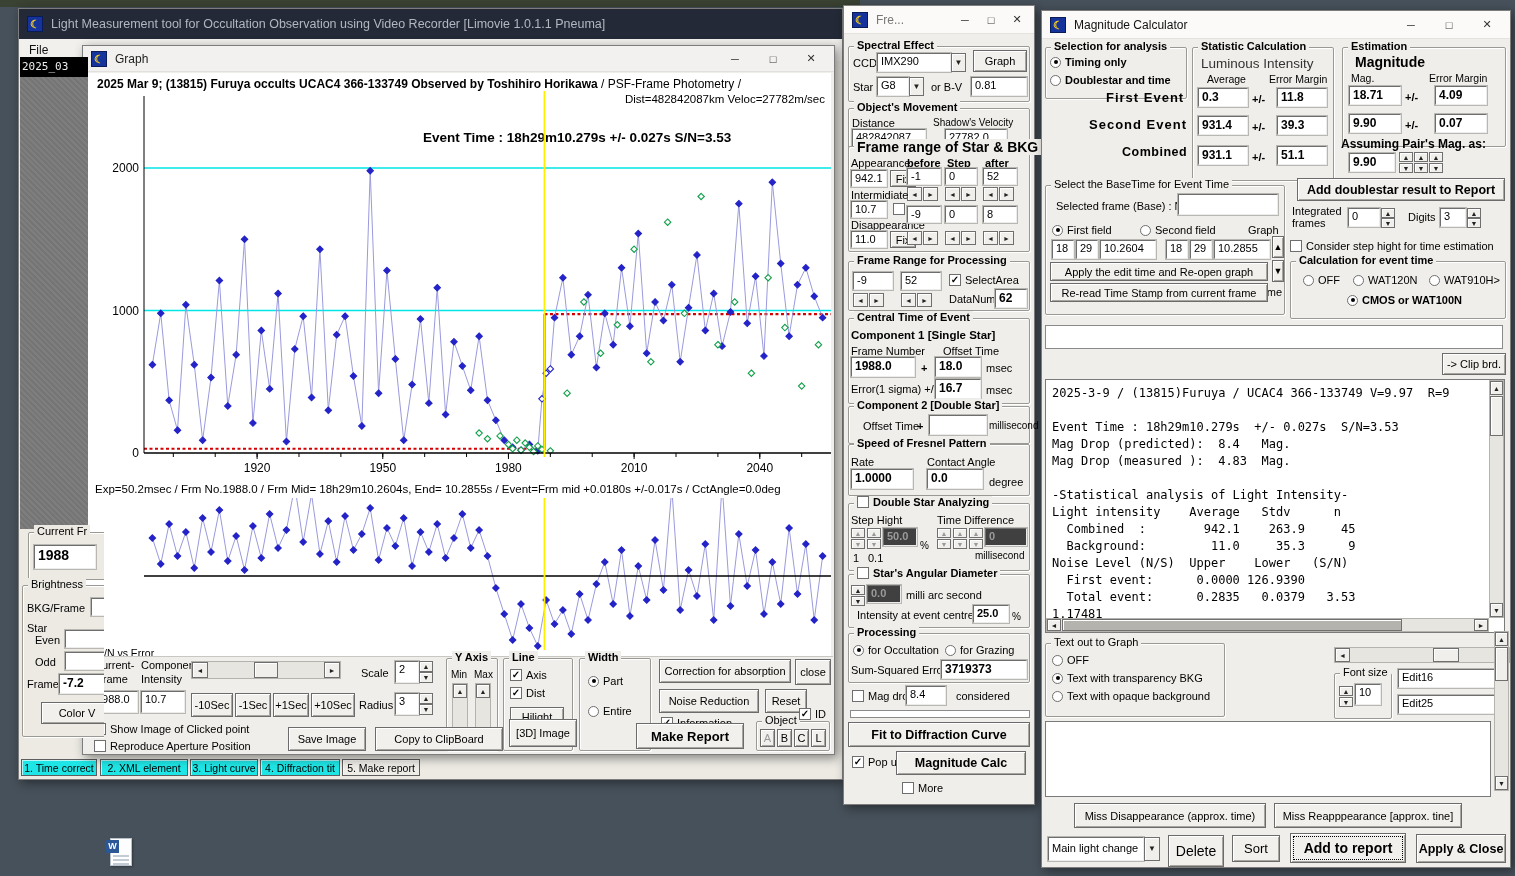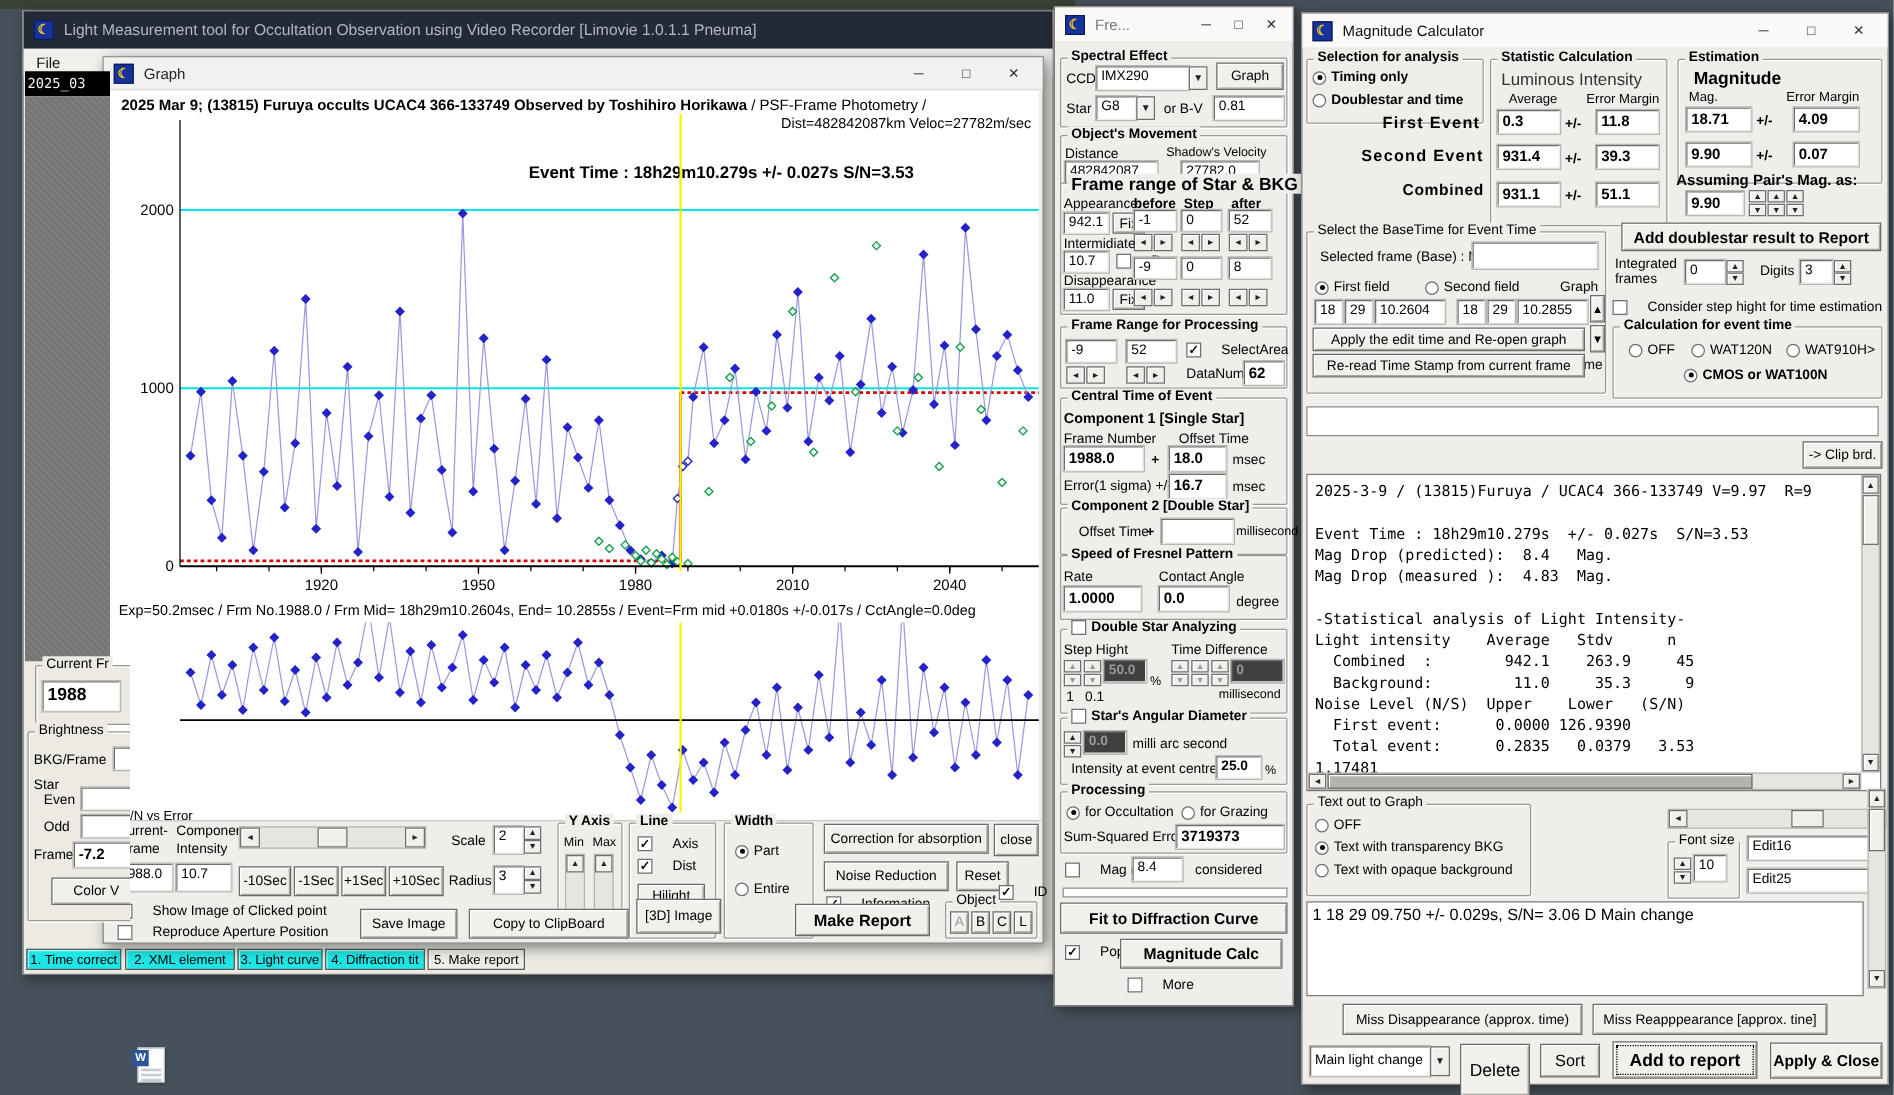--- a/index.html
+++ b/index.html
@@ -14,21 +14,21 @@
   .appicon{width:16px;height:16px;background:#16339b;border:1px solid #0a1c57;color:#ffd413;font-size:11px;line-height:14px;text-align:center;font-weight:bold;flex:0 0 auto}
   .wbtn{width:30px;text-align:center;font-size:11px;color:#333}
   .lbl{position:absolute;white-space:nowrap;font-size:11px}
   .b{font-weight:bold}
   .fld{position:absolute;background:#fff;border:1px solid;border-color:#6e6e6e #ececec #ececec #6e6e6e;outline:1px solid #b9b7b2;font-weight:bold;font-size:11px;padding:1px 3px;overflow:hidden;white-space:nowrap}
   .fld.rg{font-weight:normal}
   .fld.gray{background:#404040;color:#9a9a9a}
   .btn{position:absolute;display:flex;align-items:center;justify-content:center;background:#f2f0ec;border:1px solid #6b6b6b;box-shadow:inset 1px 1px 0 #fff,inset -1px -1px 0 #a8a6a1;font-size:11px;white-space:nowrap;overflow:hidden;cursor:default}
   .gb{position:absolute;border:1px solid #9b9994;border-radius:2px;box-shadow:inset 1px 1px 0 #fff,1px 1px 0 #fff;background:#f0eeea}
   .gb>.cap{position:absolute;top:-8px;left:5px;background:#f0eeea;padding:0 3px;font-weight:bold;white-space:nowrap;font-size:11px}
-  .cb{position:absolute;display:flex;align-items:flex-start;gap:16px;white-space:nowrap;font-size:11px}
+  .cb{position:absolute;display:flex;align-items:flex-start;gap:4px;white-space:nowrap;font-size:11px}
   .bx{width:12px;height:12px;background:#fff;border:1px solid #6e6e6e;display:inline-flex;align-items:center;justify-content:center;flex:0 0 auto}
   .bx.on::after{content:"✓";font-size:10px;font-weight:bold;margin-top:-1px}
   .rd{position:absolute;display:flex;align-items:center;gap:4px;white-space:nowrap;font-size:11px}
   .ci{width:11px;height:11px;border-radius:50%;background:#fff;border:1px solid #6e6e6e;position:relative;flex:0 0 auto}
   .rd.on .ci::after{content:"";position:absolute;left:2.5px;top:2.5px;width:4px;height:4px;border-radius:50%;background:#000}
   .sbb{position:absolute;background:#f1efeb;border:1px solid #6f6f6f;box-shadow:inset 1px 1px 0 #fff;display:flex;align-items:center;justify-content:center;font-size:7px;line-height:1;color:#222}
   .track{position:absolute;background:#e7e5e0;border:1px solid #b5b3ae}
   .thumb{position:absolute;background:#f1efeb;border:1px solid #6f6f6f;box-shadow:inset 1px 1px 0 #fff}
   .menu-item{position:absolute;top:0;font-size:12px;color:#111}
   .tab{position:absolute;height:17px;display:flex;align-items:center;justify-content:center;border:1px solid #5d5d5d;box-shadow:inset 1px 1px 0 #ffffffaa;font-size:10.5px;overflow:hidden;white-space:nowrap}
@@ -800,28 +800,27 @@
     </div>
     <div class="fld rg" style="left:356px;top:658px;width:102px;height:19px">Edit16</div>
     <div class="fld rg" style="left:356px;top:684px;width:102px;height:19px">Edit25</div>
     <div class="track" style="left:452px;top:620px;width:15px;height:160px">
       <div class="sbb" style="left:0;top:0;width:13px;height:14px">▲</div>
       <div class="thumb" style="left:0;top:15px;width:13px;height:34px"></div>
       <div class="sbb" style="left:0;bottom:0;width:13px;height:14px">▼</div>
     </div>
 
     <div class="abs" style="left:3px;top:710px;width:446px;height:76px;background:#fff;border:1px solid #7a7a7a">
-      <div style="padding:2px 4px;font-size:13px;white-space:nowrap">1  18 29 09.750 +/- 0.029s,  S/N= 3.06 D   Main change</div>
     </div>
 
     <div class="btn" style="left:32px;top:792px;width:192px;height:25px">Miss Disappearance  (approx. time)</div>
     <div class="btn" style="left:232px;top:792px;width:188px;height:25px">Miss  Reapppearance [approx. tine]</div>
     <div class="fld rg" style="left:6px;top:826px;width:96px;height:24px;padding-top:4px">Main light change</div>
     <div class="sbb" style="left:102px;top:826px;width:16px;height:24px;font-size:8px">▼</div>
-    <div class="btn" style="left:126px;top:824px;width:56px;height:42px;font-size:14px">Delete</div>
+    <div class="btn" style="left:126px;top:824px;width:56px;height:32px;font-size:14px">Delete</div>
     <div class="btn" style="left:190px;top:824px;width:48px;height:27px;font-size:13px">Sort</div>
     <div class="btn b" style="left:248px;top:822px;width:116px;height:30px;font-size:14px;outline:1px dotted #000;outline-offset:-4px">Add to report</div>
     <div class="btn b" style="left:374px;top:823px;width:90px;height:29px;font-size:12.5px">Apply &amp; Close</div>
   </div>
 
   <div class="abs" style="left:106px;top:838px;width:30px;height:34px">
     <div class="abs" style="left:4px;top:0;width:22px;height:28px;background:#fdfdfd;border:1px solid #b9c2cc;box-shadow:1px 1px 2px rgba(0,0,0,.3)"></div>
     <div class="abs" style="left:0;top:2px;width:13px;height:13px;background:#2b5797;color:#fff;font-size:9px;font-weight:bold;text-align:center;line-height:13px">W</div>
     <div class="abs" style="left:7px;top:17px;width:16px;height:2px;background:#c3cbd4"></div>
     <div class="abs" style="left:7px;top:21px;width:16px;height:2px;background:#c3cbd4"></div>

